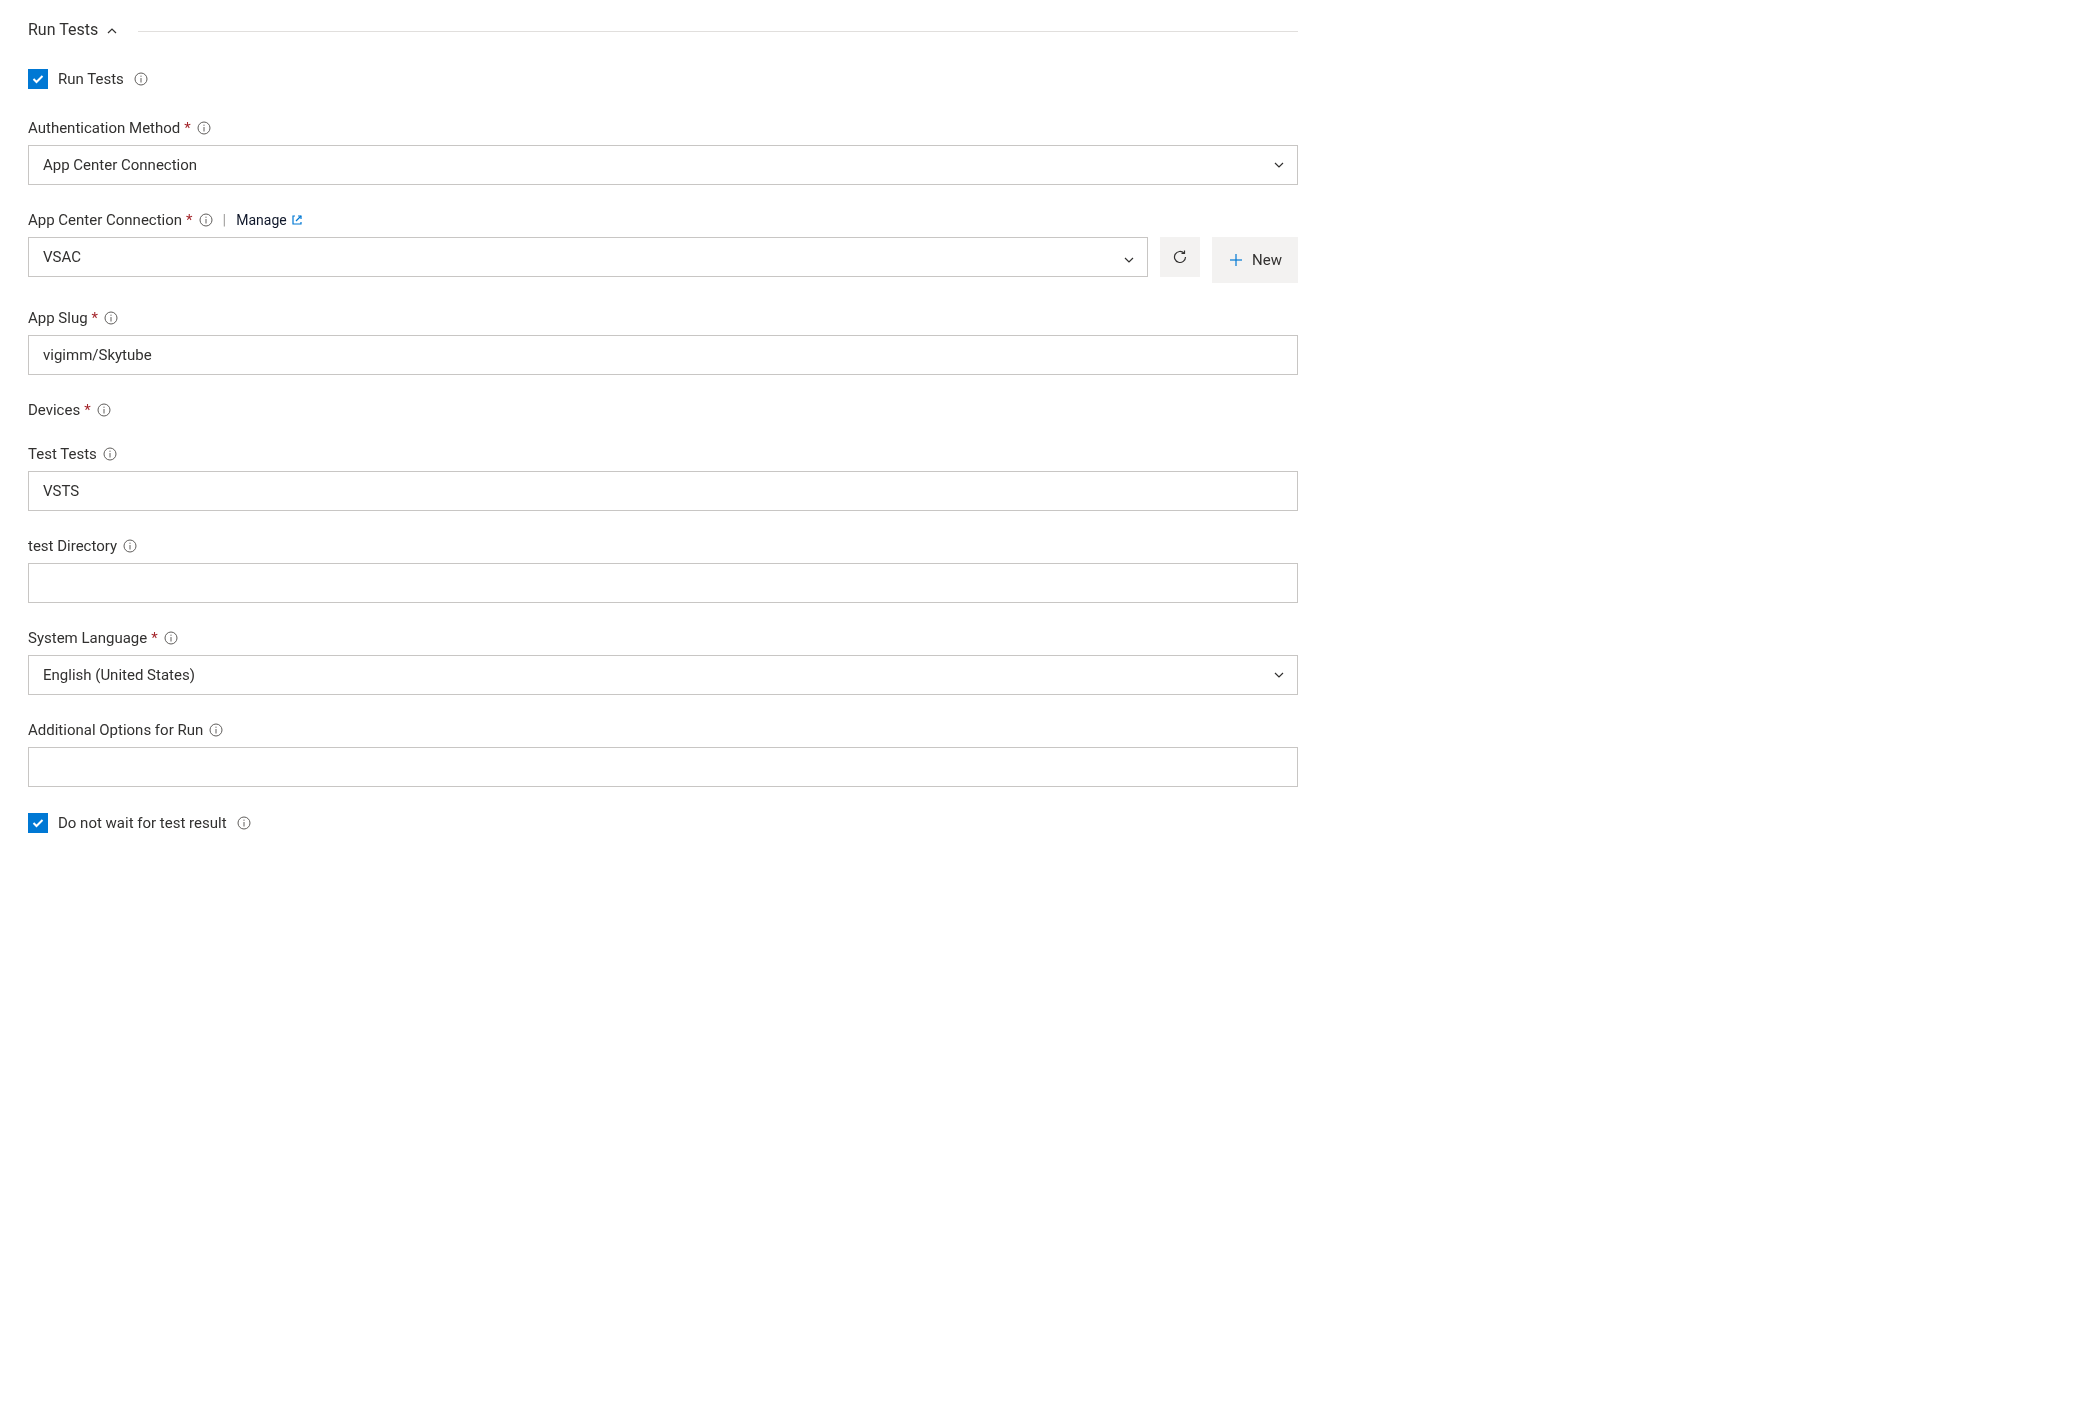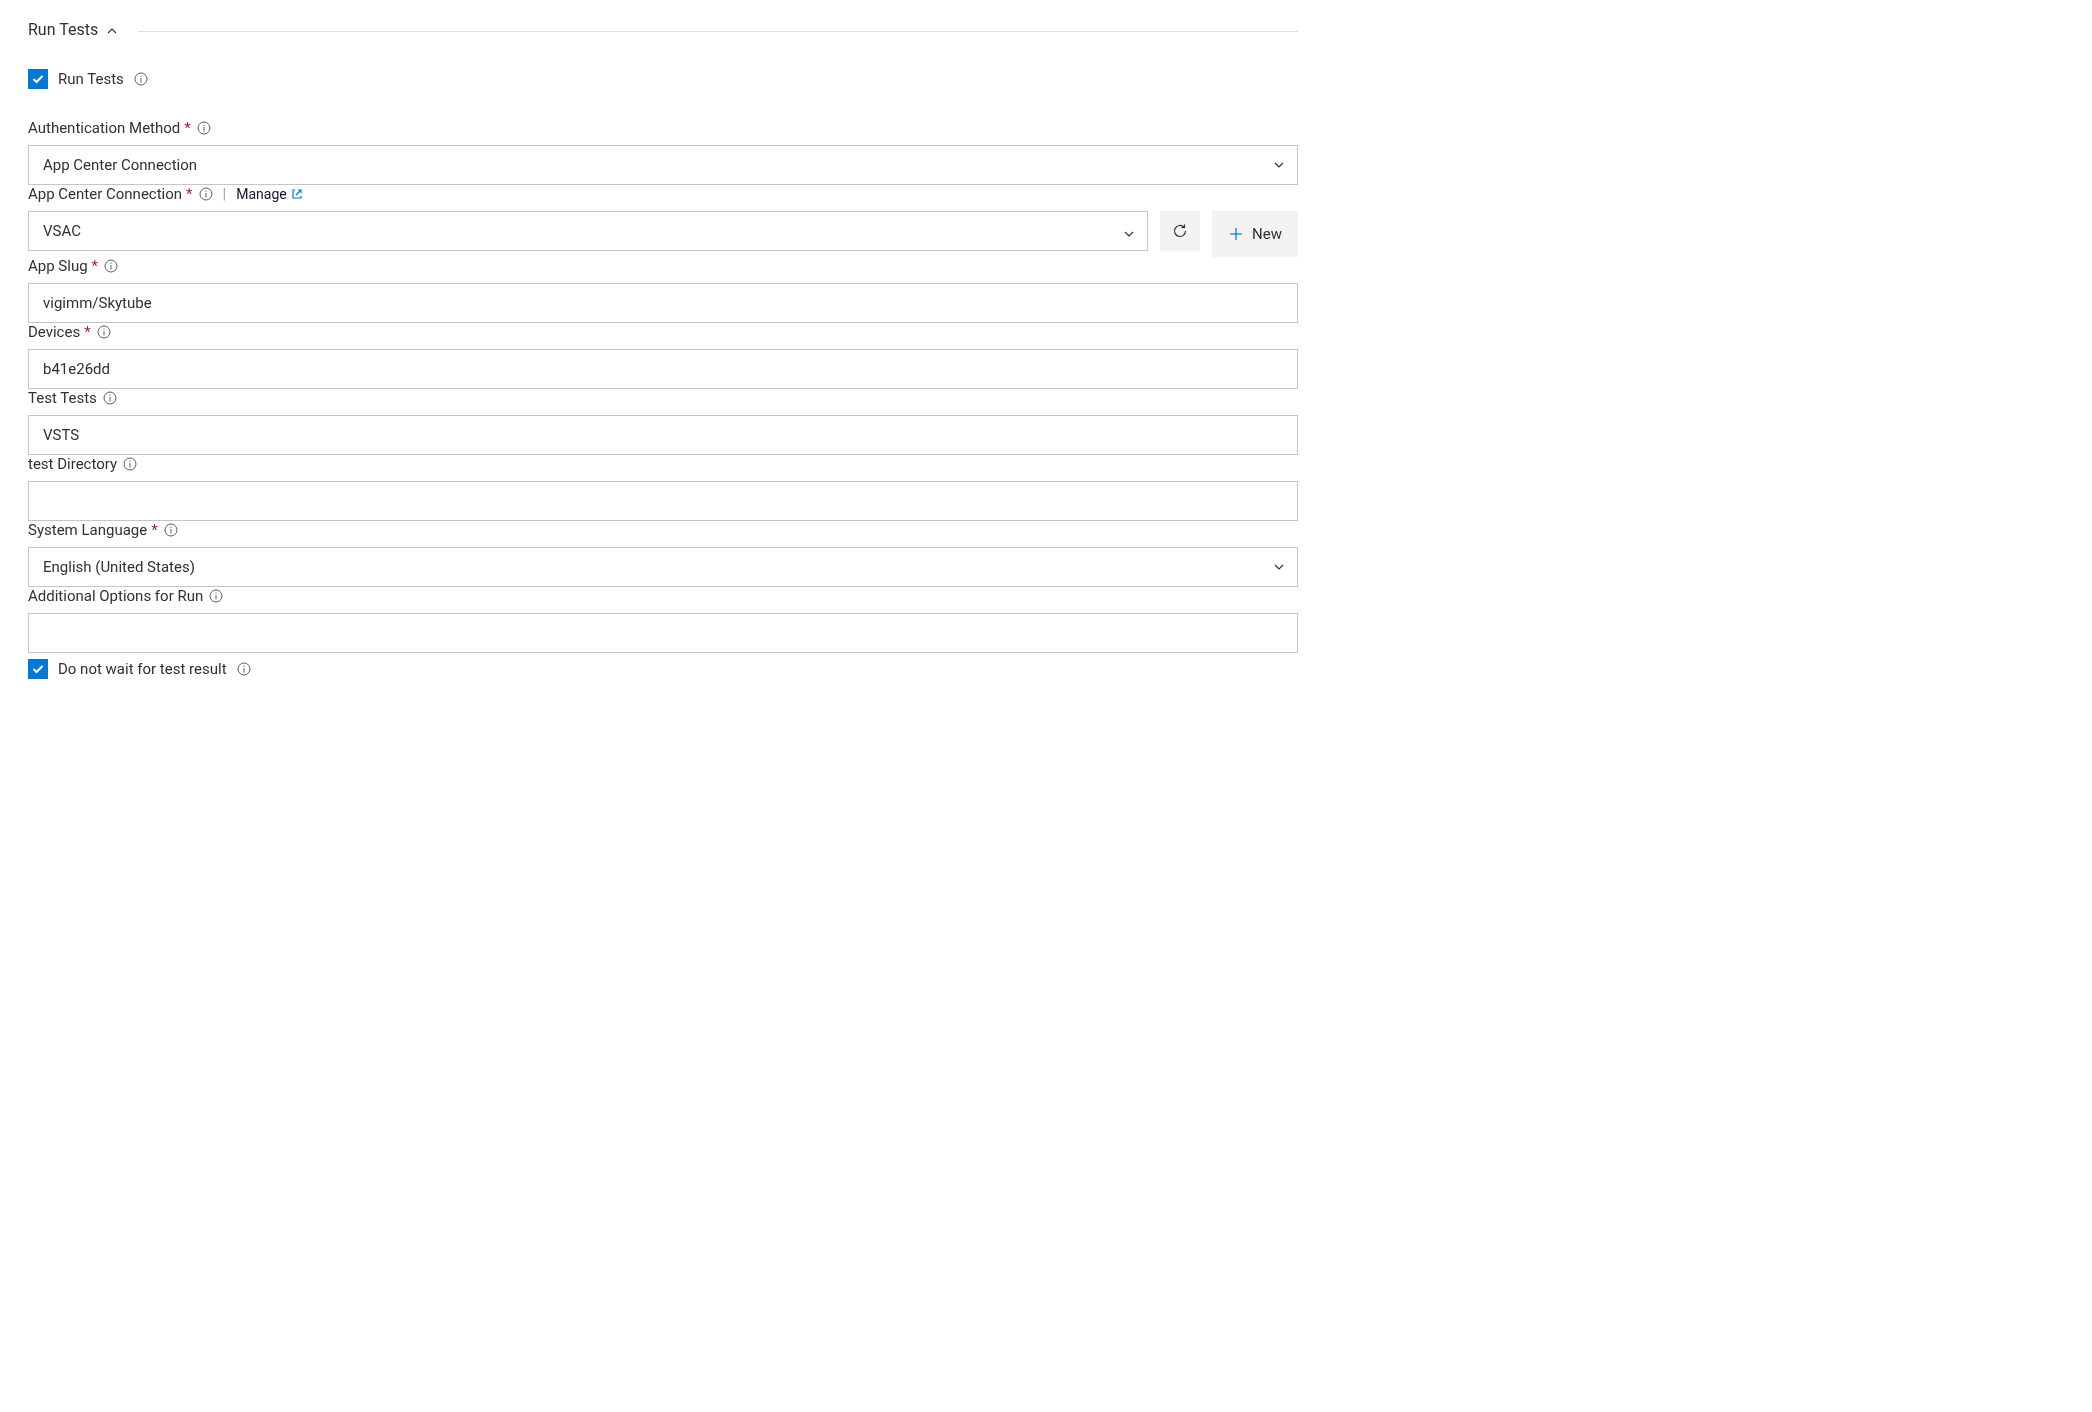--- a/index.html
+++ b/index.html
@@ -37,20 +37,21 @@
     }
     .hr-line {
       flex: 1;
       border: none;
       border-top: 1px solid #e1dfdd;
       margin-left: 12px;
       position: relative;
       top: 2px;
     }
     .form-group {
+      margin-bottom: 26px;
     }
     .checkbox-row {
       display: flex;
       align-items: center;
       gap: 10px;
       margin-bottom: 30px;
     }
     .checkbox-row.last {
       margin-bottom: 11px;
       margin-top: 6px;
@@ -326,21 +327,20 @@
       <span>Devices</span>
       <span class="required">*</span>
       <span class="info-icon">
         <svg viewBox="0 0 14 14" fill="none" stroke="#605e5c" stroke-width="1">
           <circle cx="7" cy="7" r="6"></circle>
           <circle cx="7" cy="4.2" r="0.6" fill="#605e5c" stroke="none"></circle>
           <line x1="7" y1="6" x2="7" y2="10.5"></line>
         </svg>
       </span>
     </div>
-    <input type="text" class="text-input" value="b41e26dd" style="">
   </div>
 
   <div class="form-group">
     <div class="field-label-row">
       <span>Test Tests</span>
       <span class="info-icon">
         <svg viewBox="0 0 14 14" fill="none" stroke="#605e5c" stroke-width="1">
           <circle cx="7" cy="7" r="6"></circle>
           <circle cx="7" cy="4.2" r="0.6" fill="#605e5c" stroke="none"></circle>
           <line x1="7" y1="6" x2="7" y2="10.5"></line>

